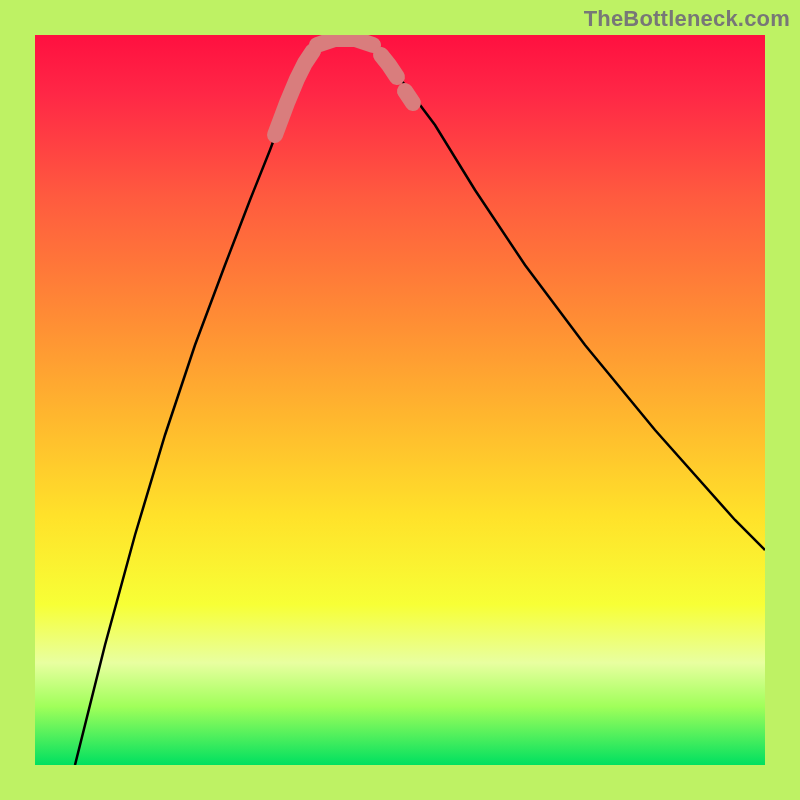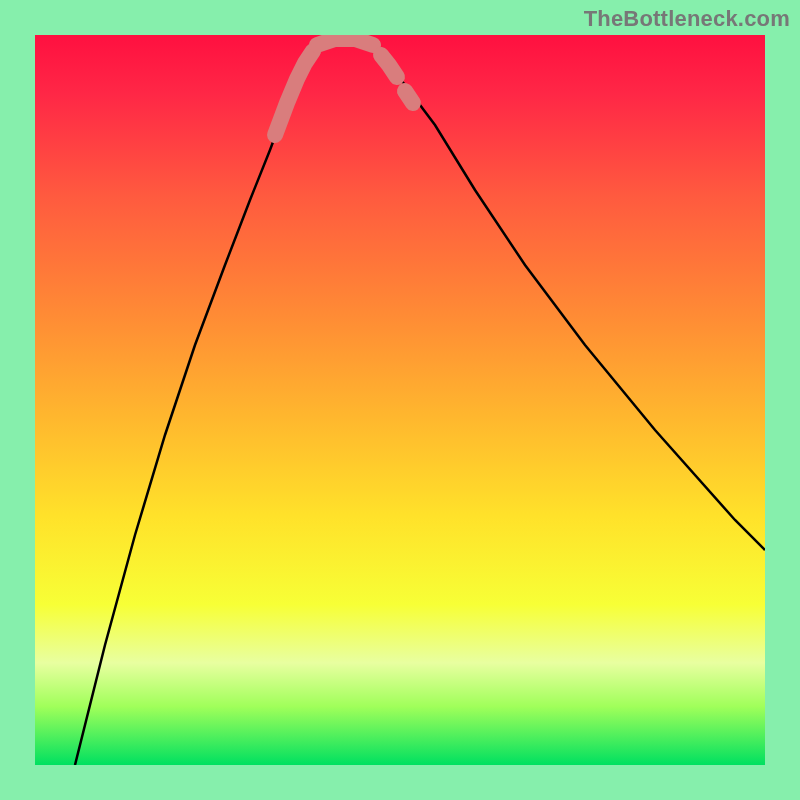--- a/index.html
+++ b/index.html
@@ -8,21 +8,21 @@
     width: 800px;
     height: 800px;
     background: #000;
     font-family: Arial, Helvetica, sans-serif;
     overflow: hidden;
   }
   .frame {
     position: absolute;
     left: 0; top: 0;
     width: 800px; height: 800px;
-    background: #86efac;
+    background: #bef264;
   }
   .plot-area {
     position: absolute;
     left: 35px;
     top: 35px;
     width: 730px;
     height: 730px;
     
     background: linear-gradient(
       to bottom,

